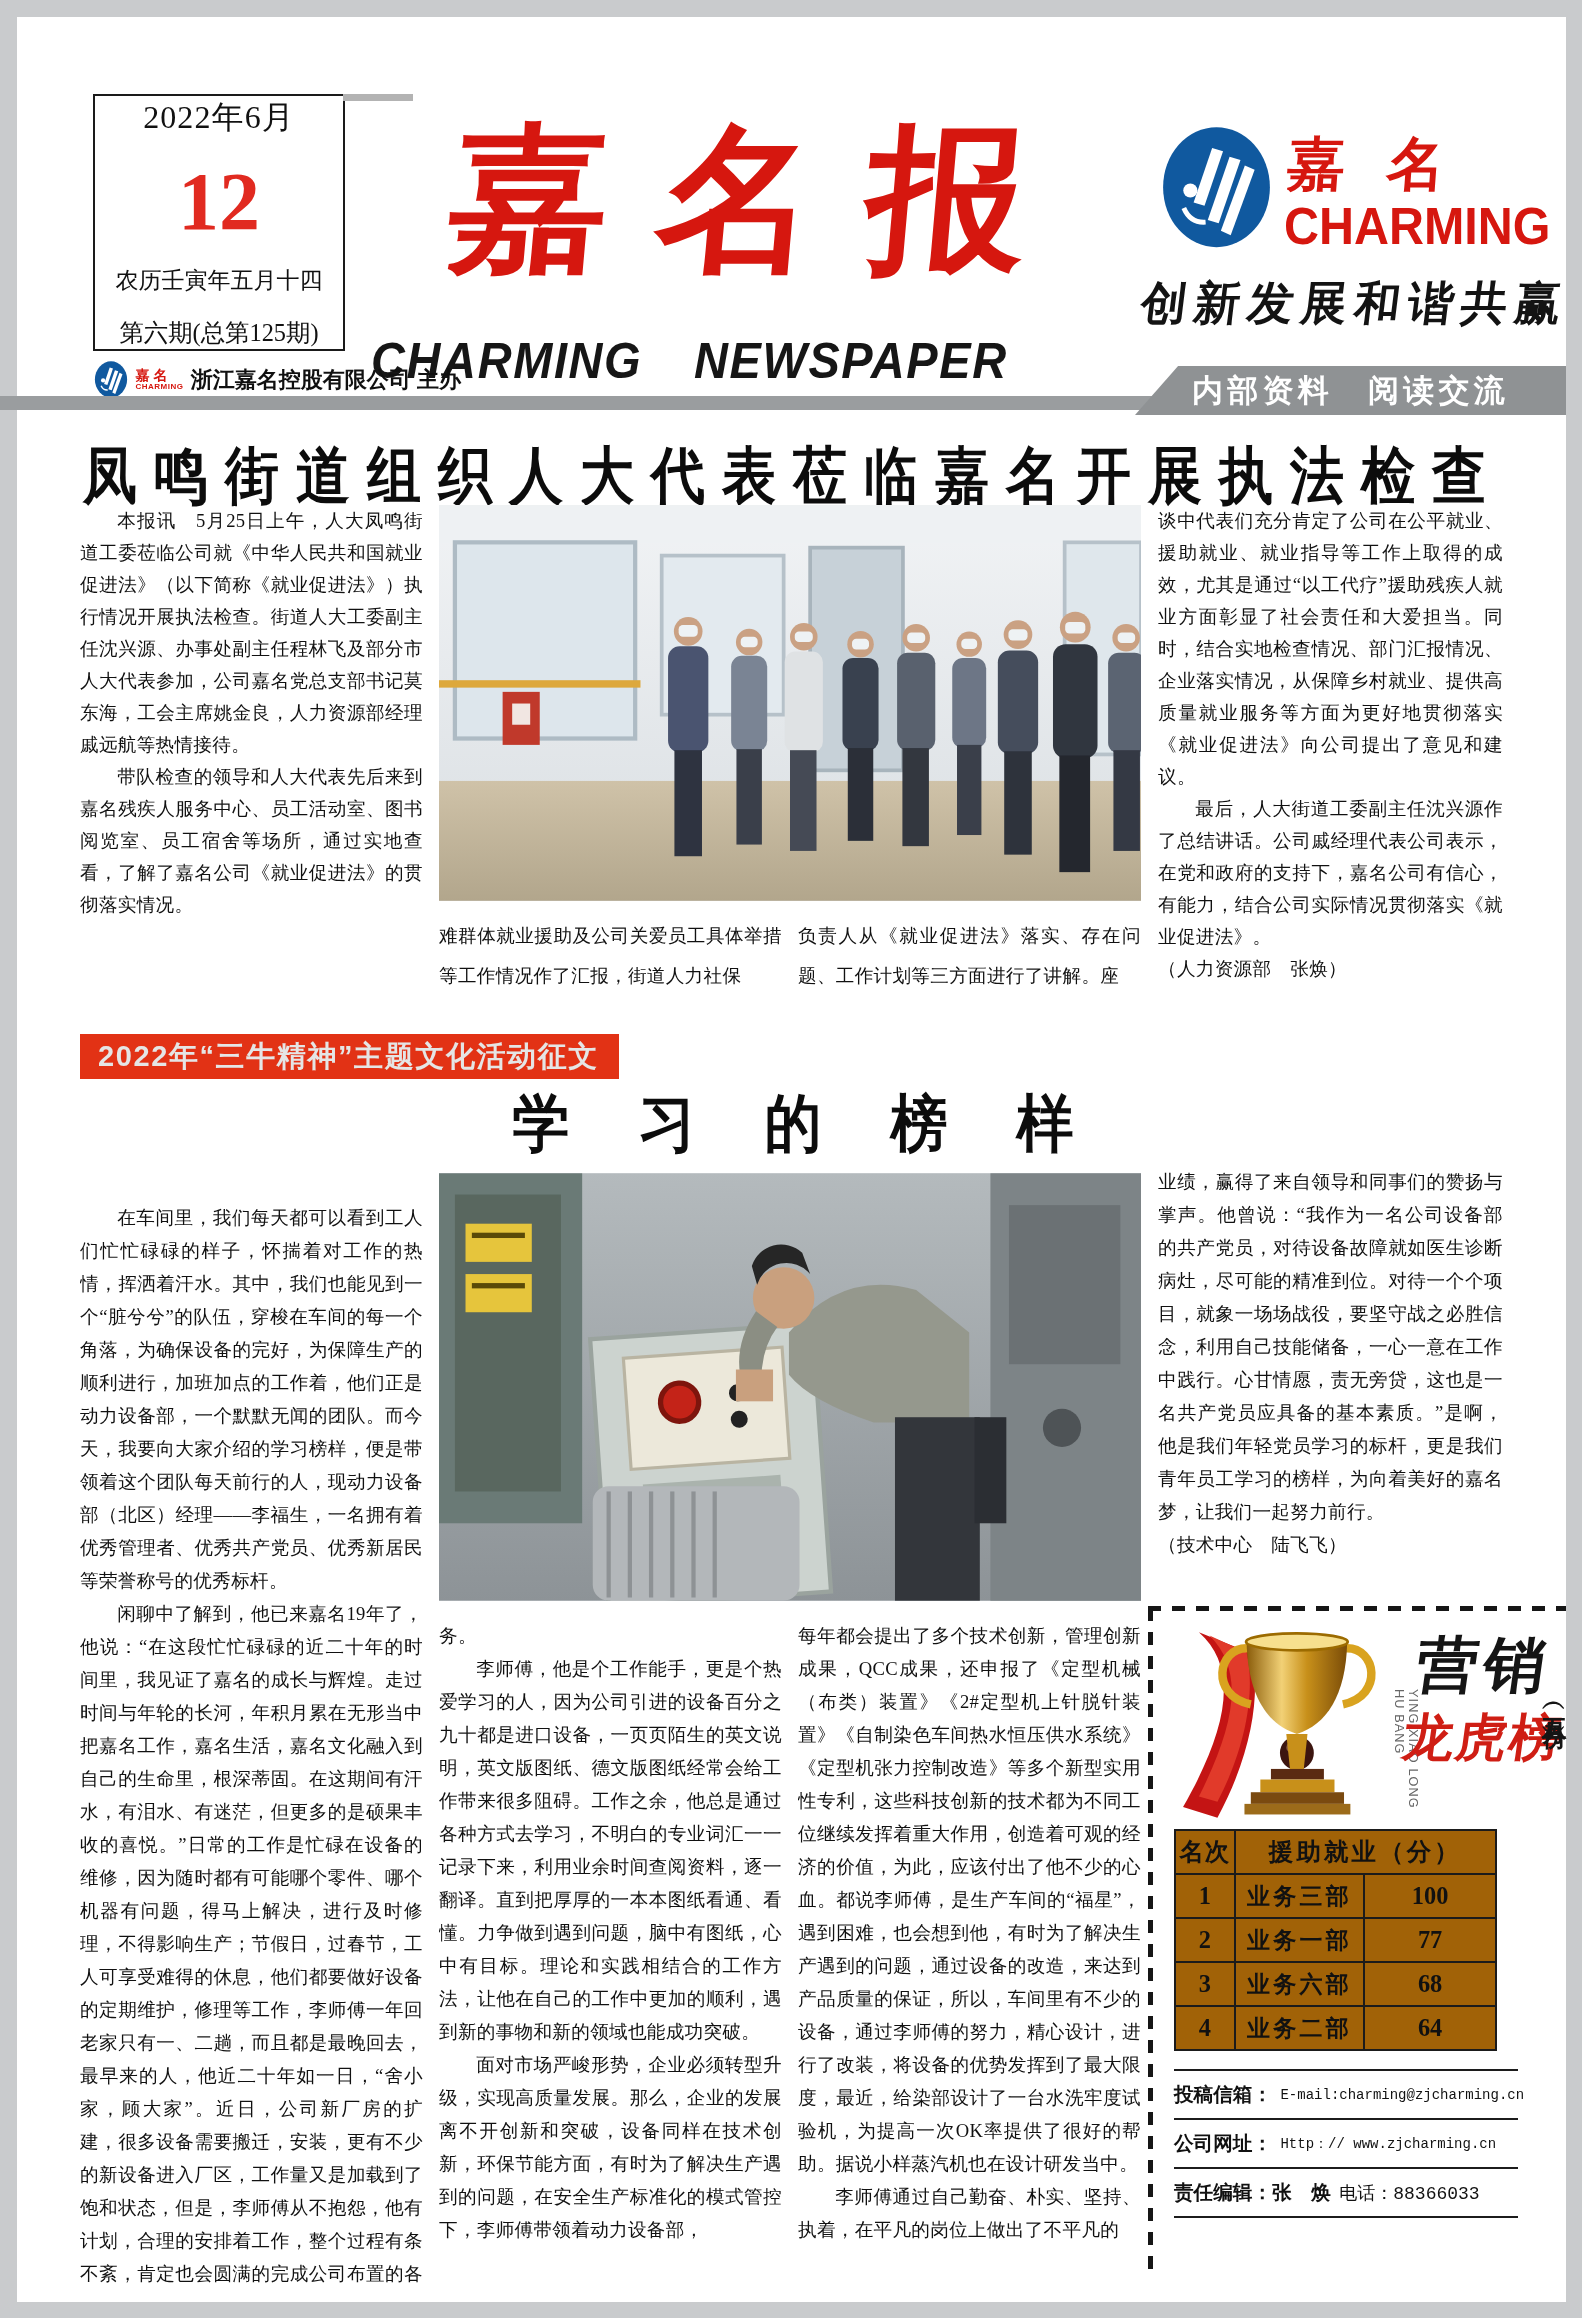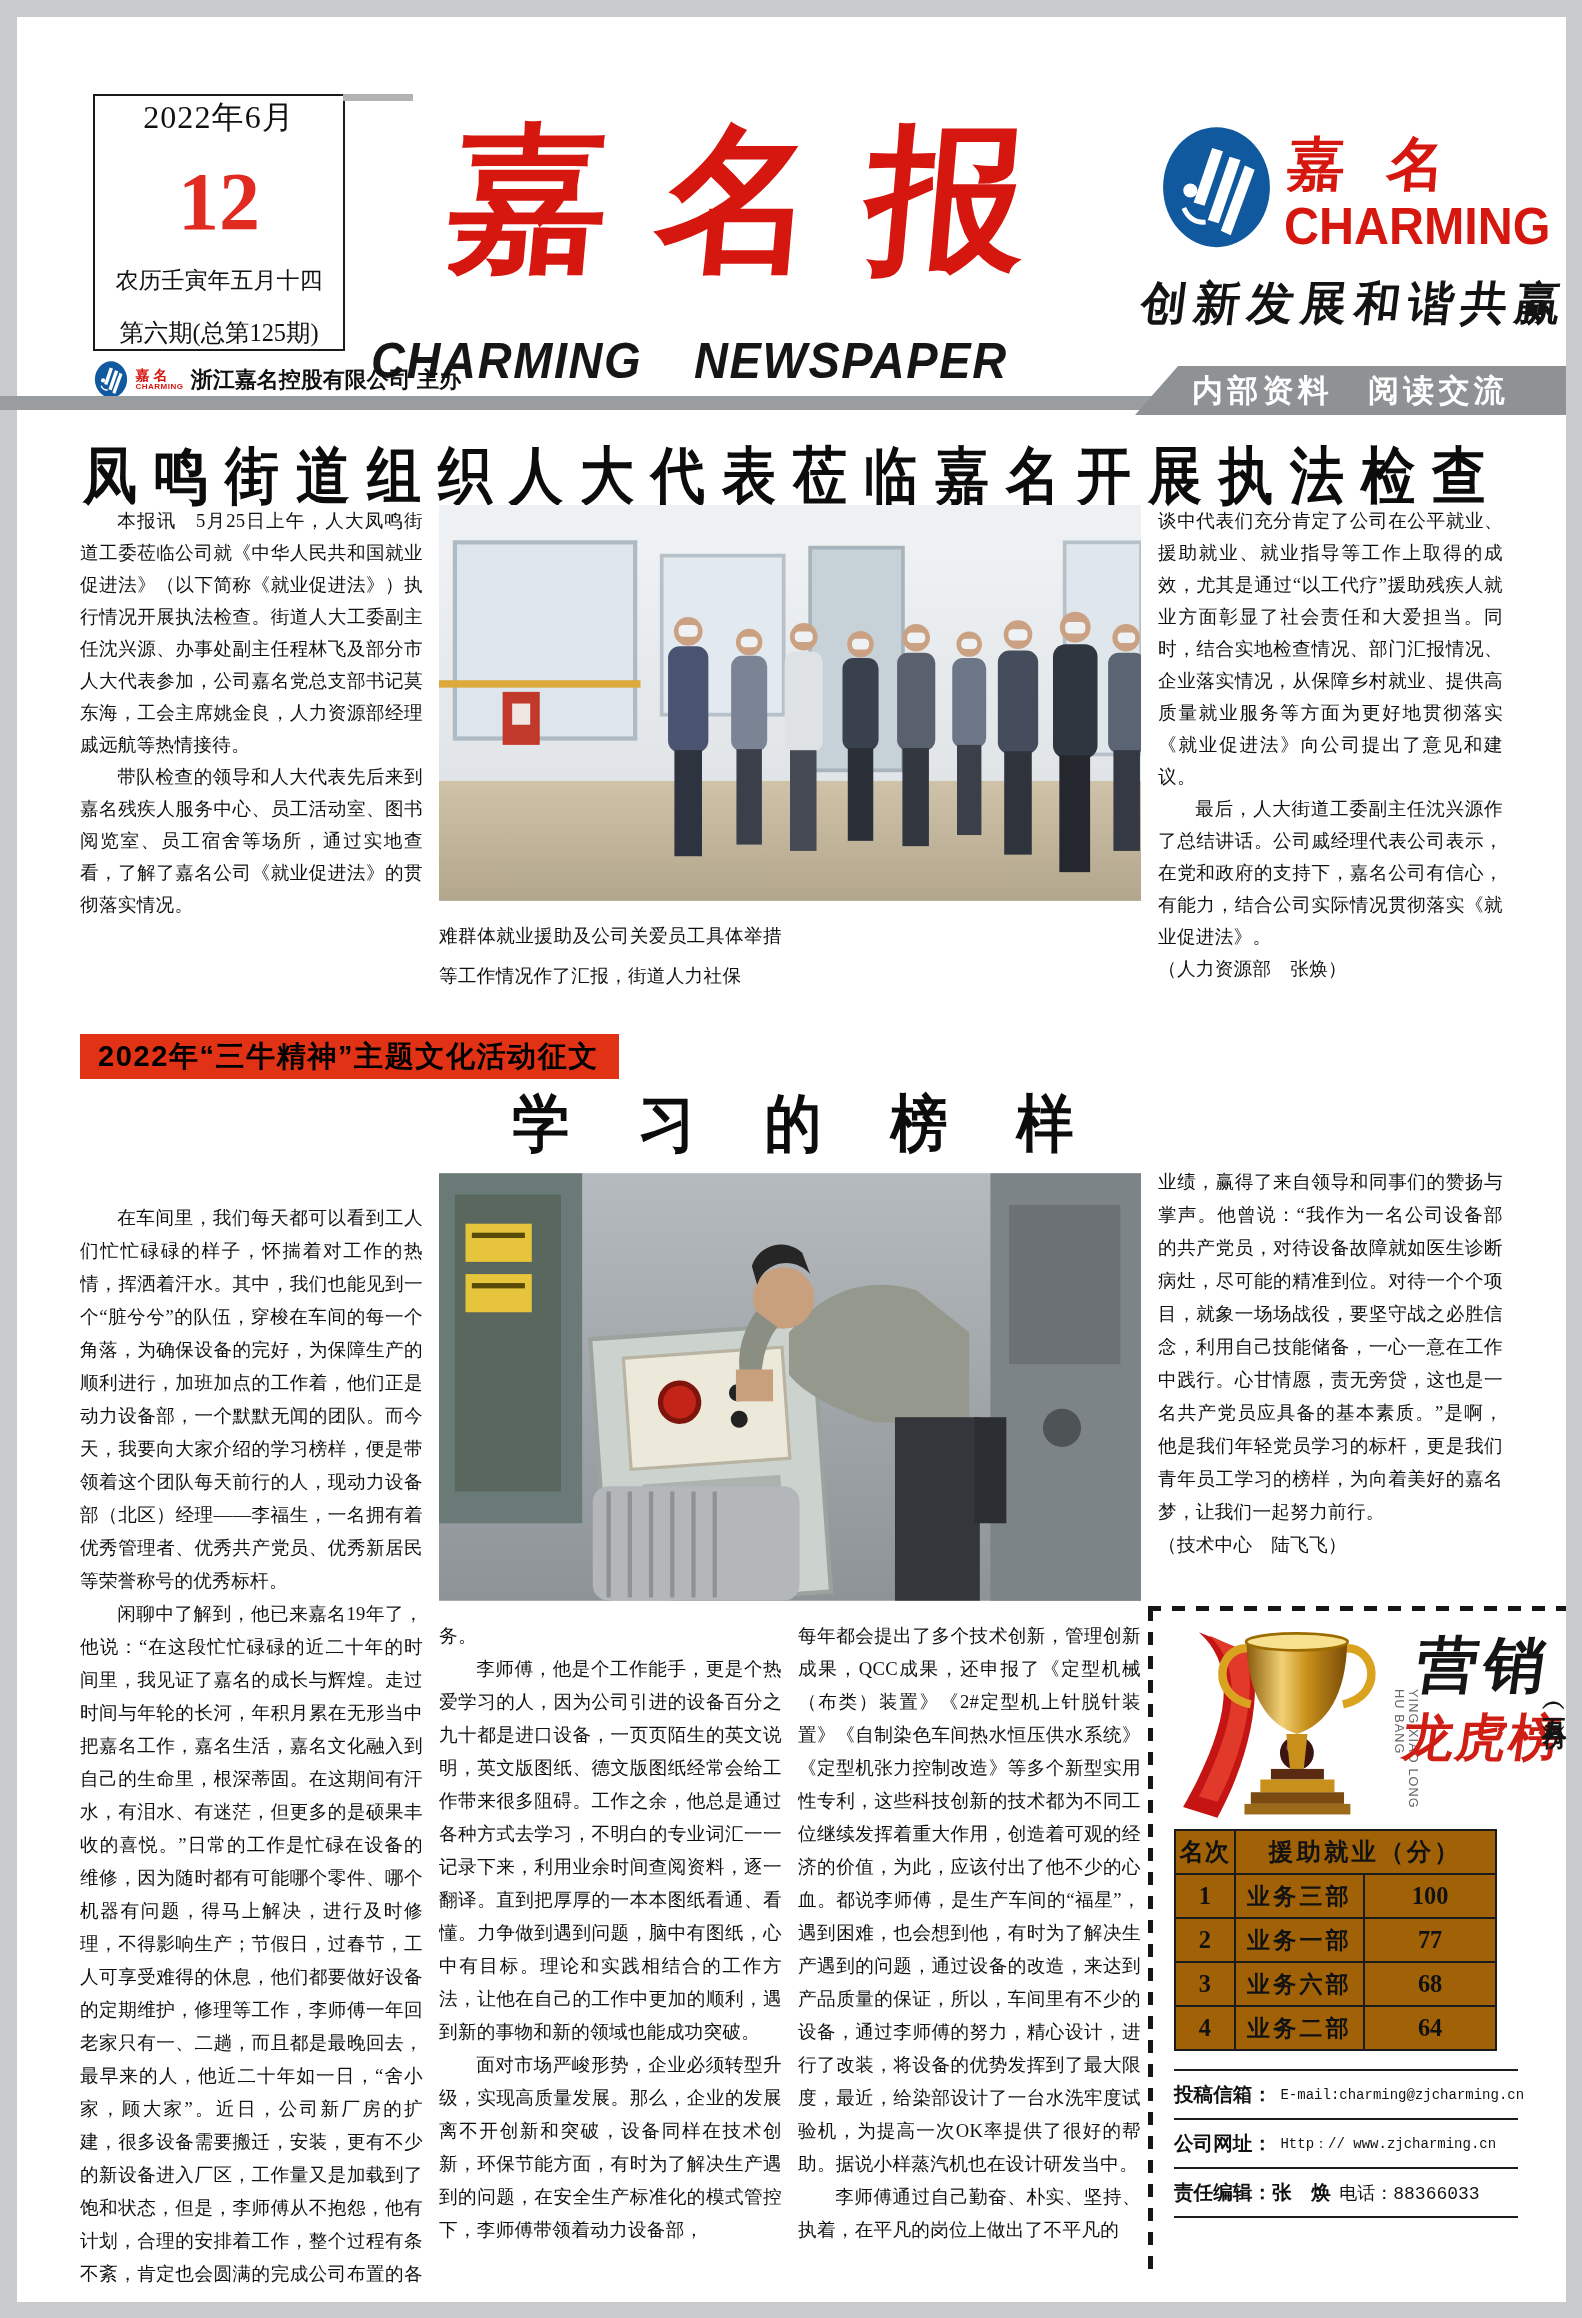--- a/index.html
+++ b/index.html
@@ -35,21 +35,21 @@
   .bodycol{font-size:18.6px;line-height:32px;letter-spacing:0.3px;text-align:justify;overflow:hidden;}
   .bodycol p{margin:0;text-align:justify;}
   .a2 .bodycol, .bodycol.lh62{line-height:33px;}
   .ind{text-indent:2em;}
   .byline{text-align:right;padding-right:32px;}
 
   .photo-frame{overflow:hidden;background:#dfe3e6;}
   .photo-frame svg{display:block;}
 
   .banner2{left:80px;top:1034px;width:539px;height:45px;background:#e23215;display:flex;align-items:center;padding-left:18px;box-sizing:border-box;}
-  .banner2 span{color:#000000;font-size:29px;font-weight:bold;font-family:"Liberation Sans","DejaVu Sans",sans-serif;letter-spacing:1.6px;white-space:nowrap;}
+  .banner2 span{color:#e5e5e5;font-size:29px;font-weight:bold;font-family:"Liberation Sans","DejaVu Sans",sans-serif;letter-spacing:1.6px;white-space:nowrap;}
   .title2{left:74px;top:1082px;width:1438px;text-align:center;font-size:57px;font-weight:900;font-family:"Liberation Sans","DejaVu Sans",sans-serif;letter-spacing:69px;text-indent:69px;color:#0c0c0c;transform:scaleY(1.1);transform-origin:center top;white-space:nowrap;}
 
   
   .dotv{left:1148px;top:1608px;width:5.3px;height:670px;background:repeating-linear-gradient(to bottom,#161616 0 12.7px,transparent 12.7px 24px);}
   .doth{left:1148px;top:1606px;width:418px;height:5.3px;background:repeating-linear-gradient(to right,#161616 0 12.7px,transparent 12.7px 24px);}
   .lhb{left:1398px;top:1625px;width:169px;height:202px;}
   .lhb-black{position:absolute;left:19px;top:0px;font-size:61px;font-weight:900;color:#151515;letter-spacing:6.4px;transform:skewX(-8deg);white-space:nowrap;}
   .lhb-red{position:absolute;left:5.3px;top:79px;font-size:51px;font-weight:900;color:#cf1e14;letter-spacing:2.1px;transform:skewX(-8deg);white-space:nowrap;}
   .lhb-py{position:absolute;left:-6.4px;top:64px;writing-mode:vertical-rl;font-size:12.7px;color:#666;font-family:"Liberation Sans",sans-serif;letter-spacing:1.1px;}
   .lhb-month{position:absolute;right:-3.2px;top:69px;writing-mode:vertical-rl;font-size:24.4px;color:#151515;letter-spacing:4.2px;font-weight:bold;}
@@ -205,20 +205,23 @@
             <rect x="1280" y="240" width="33" height="20" rx="8" fill="#eef2f4"></rect>
             <rect x="1262" y="278" width="70" height="190" rx="20" fill="#5b6472"></rect>
             <rect x="1272" y="462" width="50" height="190" fill="#343944"></rect>
           </g>
       </g>
     </svg>
   </div>
 
   <div class="abs bodycol" style="left:439px;top:916px;width:343px;height:80px;line-height:40px;">
     <p>难群体就业援助及公司关爱员工具体举措等工作情况作了汇报，街道人力社保</p>
+  </div>
+  <div class="abs bodycol" style="left:798px;top:916px;width:343px;height:80px;line-height:40px;">
+    <p>负责人从《就业促进法》落实、存在问题、工作计划等三方面进行了讲解。座</p>
   </div>
 
   <div class="abs bodycol" style="left:1158px;top:505px;width:345px;height:528px;">
     <p>谈中代表们充分肯定了公司在公平就业、援助就业、就业指导等工作上取得的成效，尤其是通过“以工代疗”援助残疾人就业方面彰显了社会责任和大爱担当。同时，结合实地检查情况、部门汇报情况、企业落实情况，从保障乡村就业、提供高质量就业服务等方面为更好地贯彻落实《就业促进法》向公司提出了意见和建议。</p>
     <p class="ind">最后，人大街道工委副主任沈兴源作了总结讲话。公司戚经理代表公司表示，在党和政府的支持下，嘉名公司有信心，有能力，结合公司实际情况贯彻落实《就业促进法》。</p>
     <p class="byline">（人力资源部　张焕）</p>
   </div>
 
   <div class="abs banner2">
     <span>2022年“三牛精神”主题文化活动征文</span>

